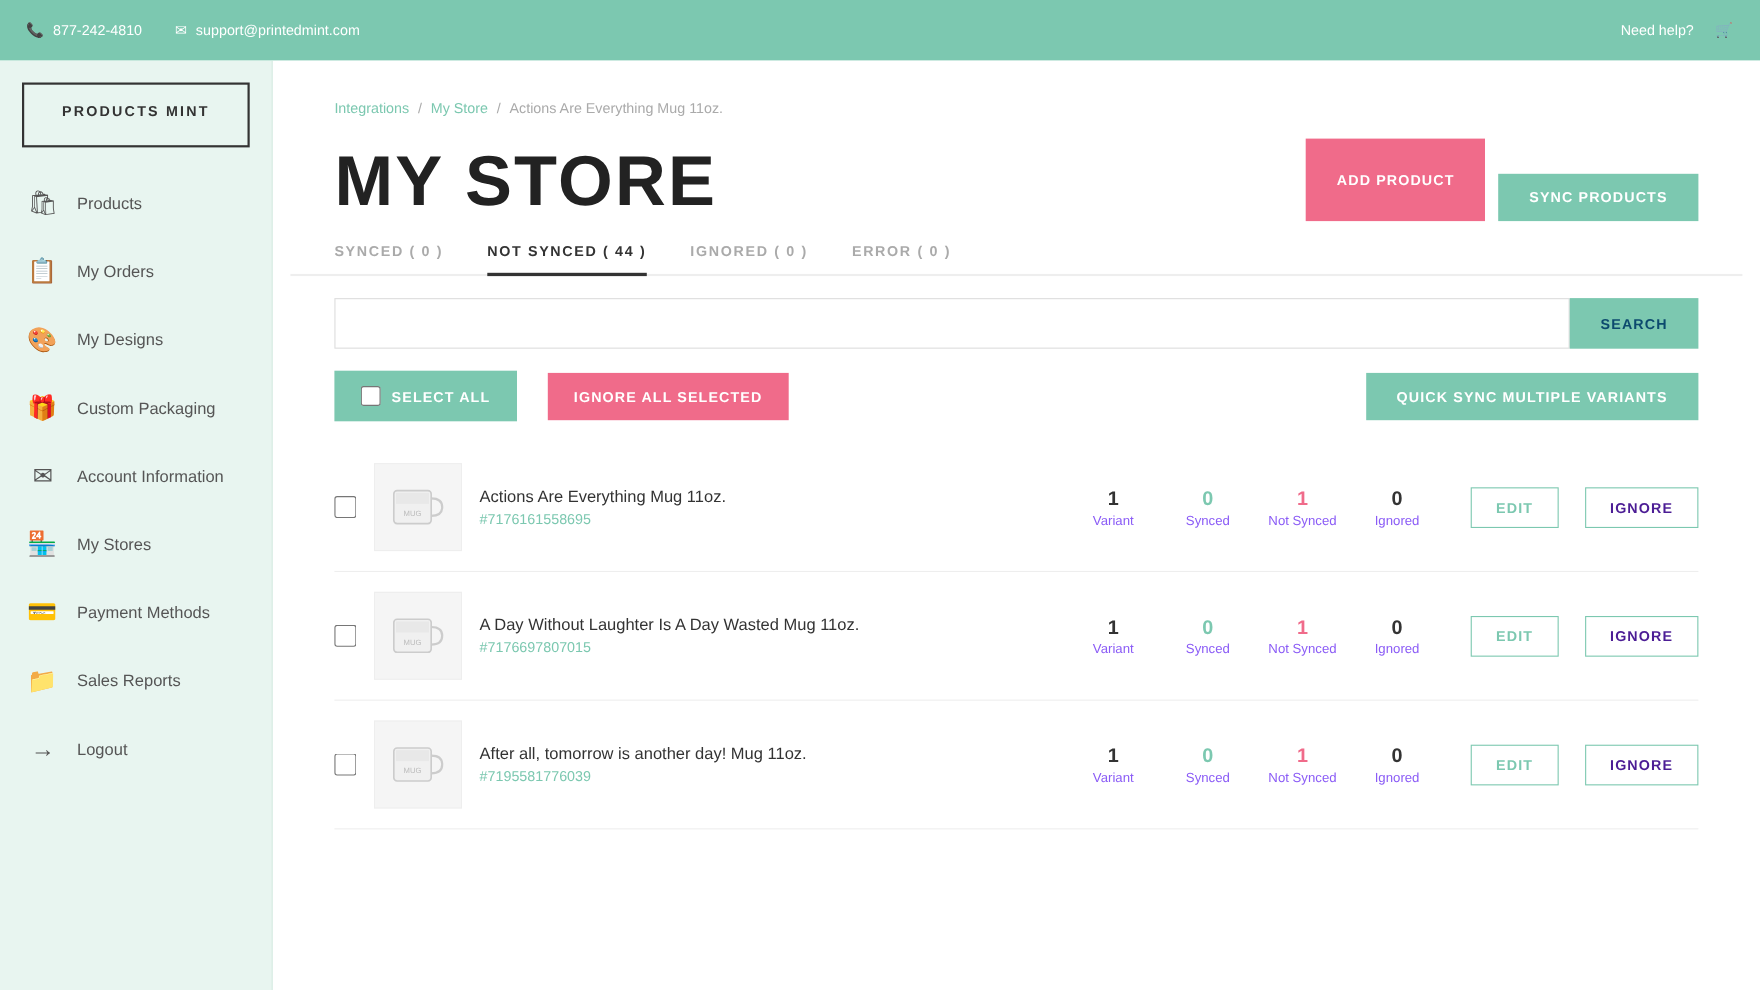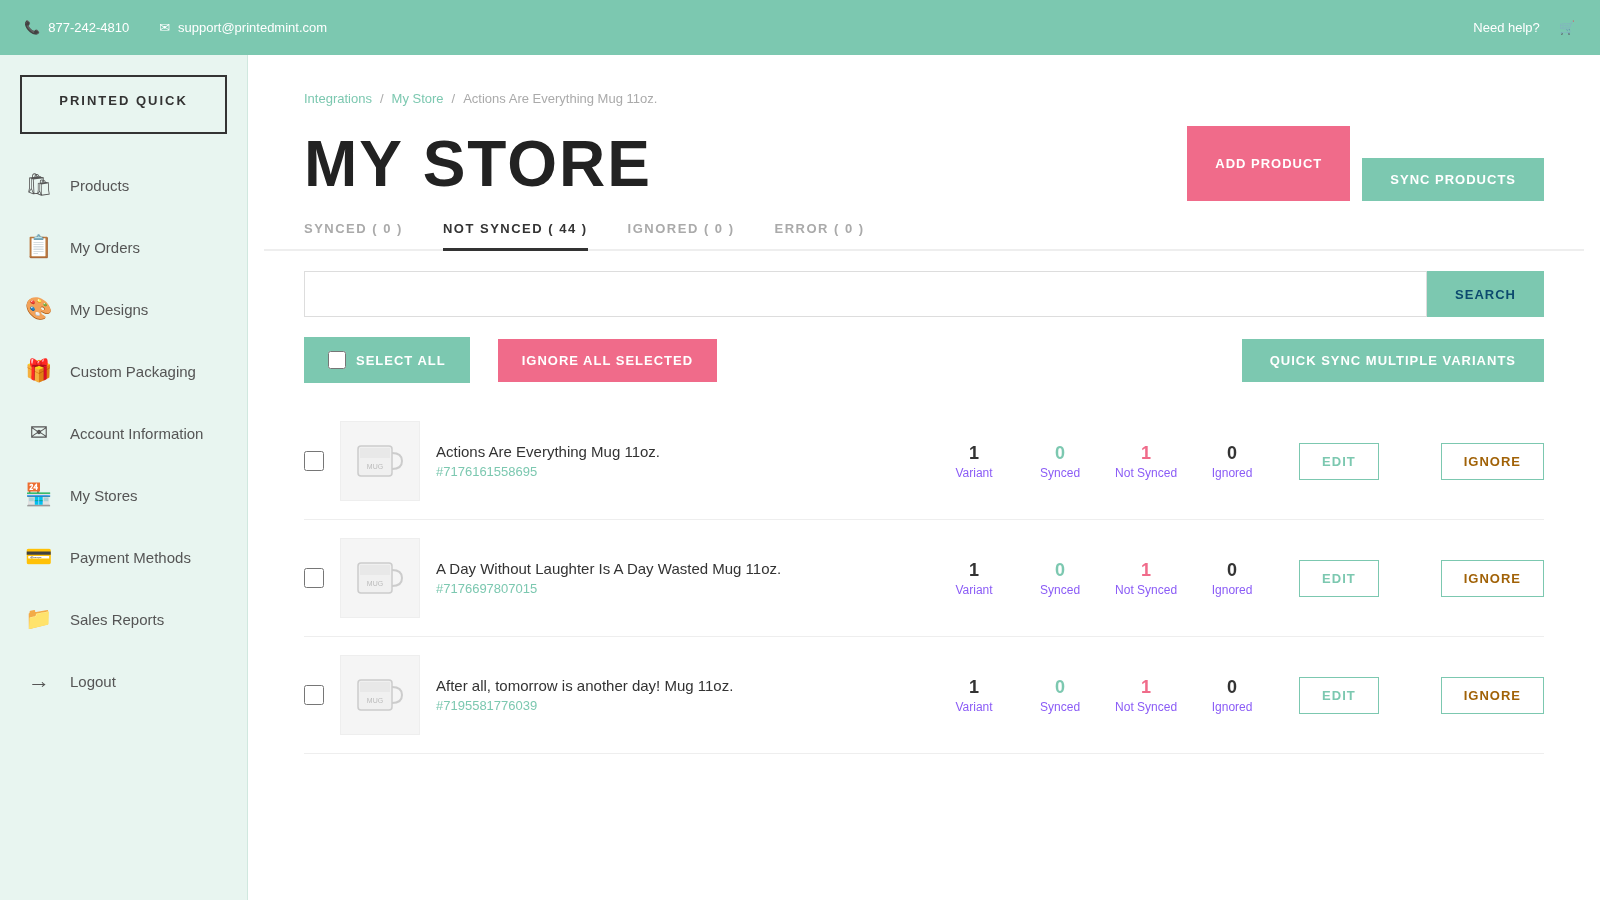--- a/index.html
+++ b/index.html
@@ -228,43 +228,42 @@
     }
     .mug-svg { width: 60px; height: 60px; }
     .product-info { flex: 1; min-width: 0; }
     .product-name { font-size: 15px; color: #333; margin-bottom: 4px; }
     .product-sku { font-size: 13px; color: #7cc8b0; }
     .stat-col { text-align: center; min-width: 70px; }
     .stat-label { font-size: 12px; color: #8b5cf6; margin-top: 2px; }
     .stat-val-green { font-size: 18px; color: #7cc8b0; font-weight: bold; }
     .stat-val-red { font-size: 18px; color: #f06b8a; font-weight: bold; }
     .stat-val-black { font-size: 18px; color: #333; font-weight: bold; }
-    .product-actions { display: flex; gap: 14px; margin-left: 16px; align-items: flex-end; }
+    .product-actions { display: flex; gap: 24px; margin-left: 16px; align-items: flex-end; }
     .btn-edit {
       border: 1.5px solid #7cc8b0;
       background: white;
       color: #7cc8b0;
       padding: 10px 22px;
       font-size: 13px;
       font-weight: bold;
       letter-spacing: 1px;
       cursor: pointer;
       text-transform: uppercase;
     }
     .btn-ignore {
       border: 1.5px solid #7cc8b0;
       background: white;
-      color: #a16207;
+      color: #4c1d95;
       padding: 10px 22px;
       font-size: 13px;
       font-weight: bold;
       letter-spacing: 1px;
       cursor: pointer;
       text-transform: uppercase;
-      margin-left: 48px;
     }
     .select-all-checkbox { width: 18px; height: 18px; }
   </style>
 </head>
 <body>
 
 <div class="top-bar">
   <div class="top-bar-left">
     <div class="top-bar-phone">
       <span>📞</span>
@@ -277,21 +276,21 @@
   </div>
   <div class="top-bar-right">
     <span class="top-bar-help">Need help?</span>
     <span>🛒</span>
   </div>
 </div>
 
 <div class="layout">
 
   <div class="sidebar">
-    <div class="brand">PRINTED QUICK</div>
+    <div class="brand">PRODUCTS MINT</div>
 
     <div class="nav-item">
       <span class="nav-icon">🛍</span>
       <span>Products</span>
     </div>
     <div class="nav-item">
       <span class="nav-icon">📋</span>
       <span>My Orders</span>
     </div>
     <div class="nav-item">

